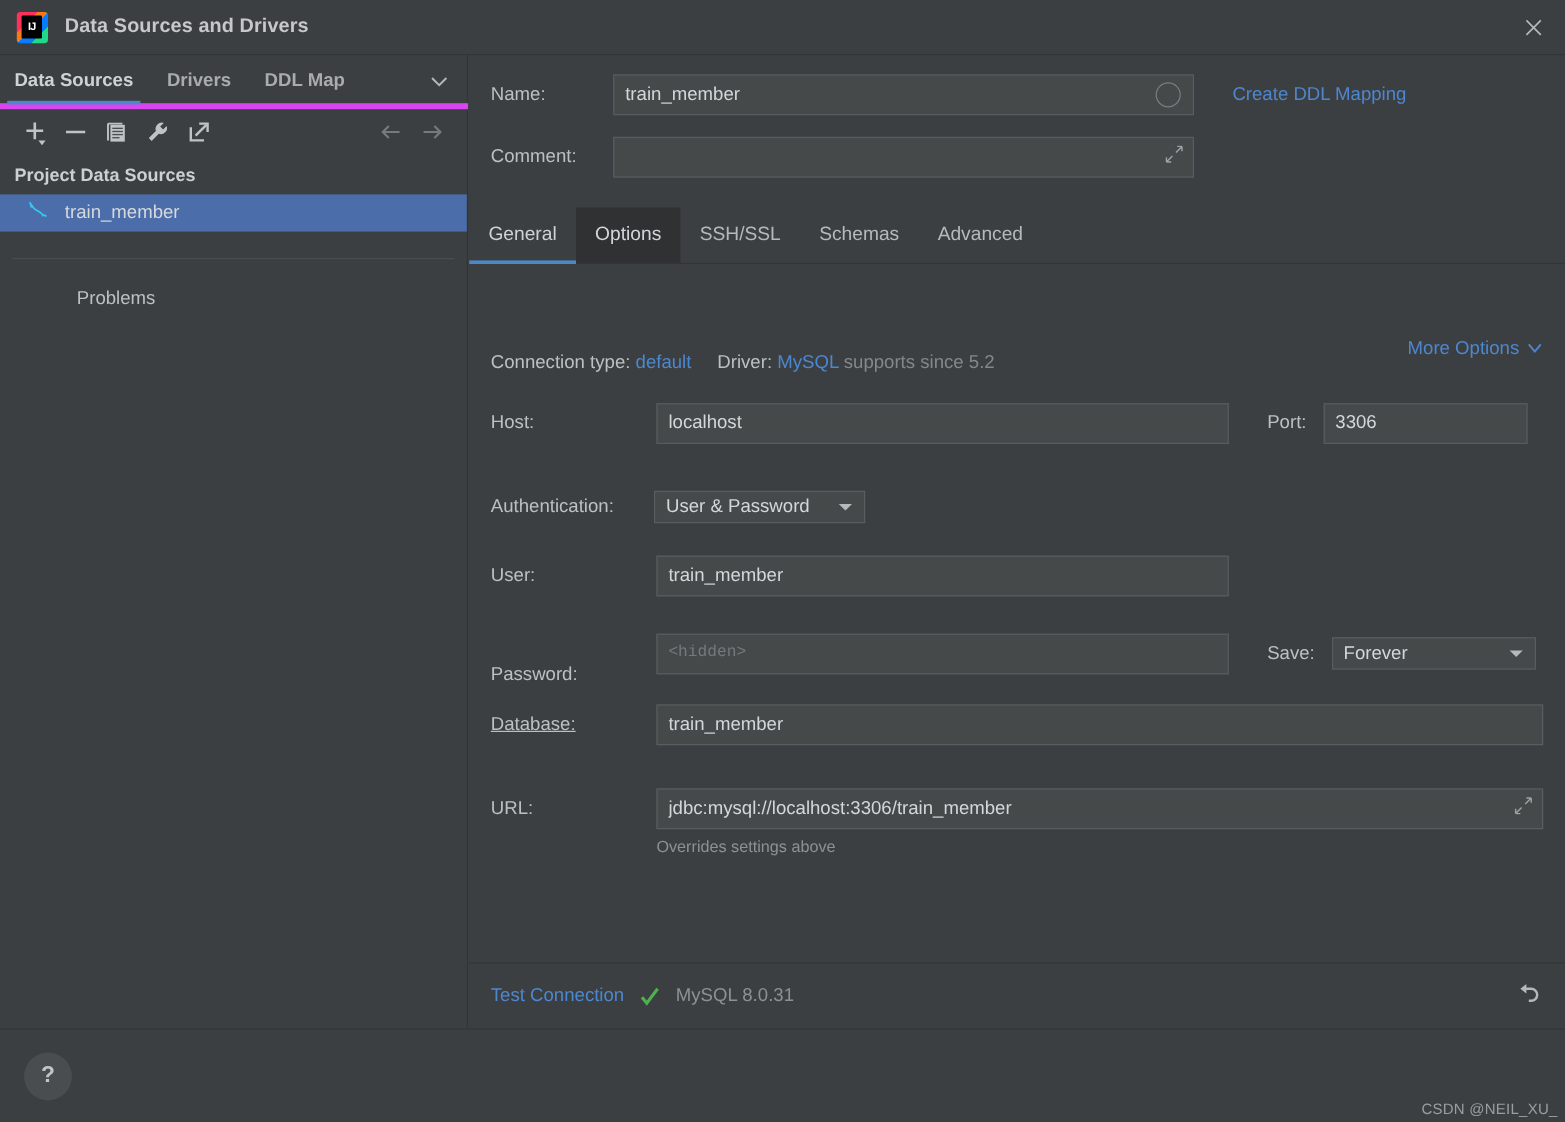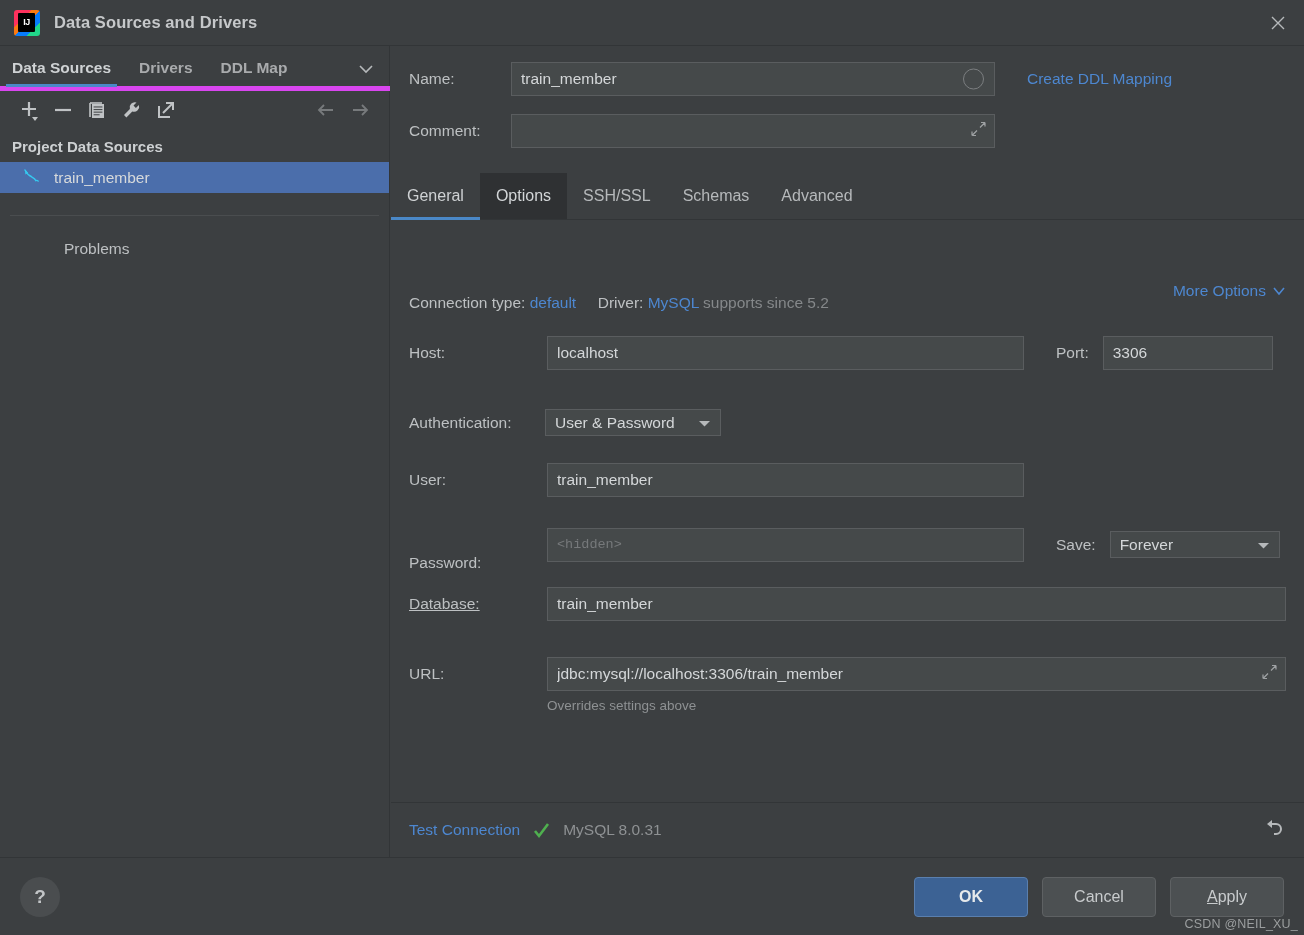--- a/index.html
+++ b/index.html
@@ -494,27 +494,16 @@
           </svg>
         </span>
       </span>
     </div>
   </div>
 
   <div class="bottombar">
     <div class="helpbtn">
       <span>?</span>
     </div>
-    <div class="btns">
-      <div class="btn primary">
-        <span>OK</span>
-      </div>
-      <div class="btn">
-        <span>Cancel</span>
-      </div>
-      <div class="btn">
-        <span><u>A</u><span>pply</span></span>
-      </div>
-    </div>
   </div>
 
   <div class="watermark">CSDN @NEIL_XU_</div>
 </div>
 
 </body></html>

